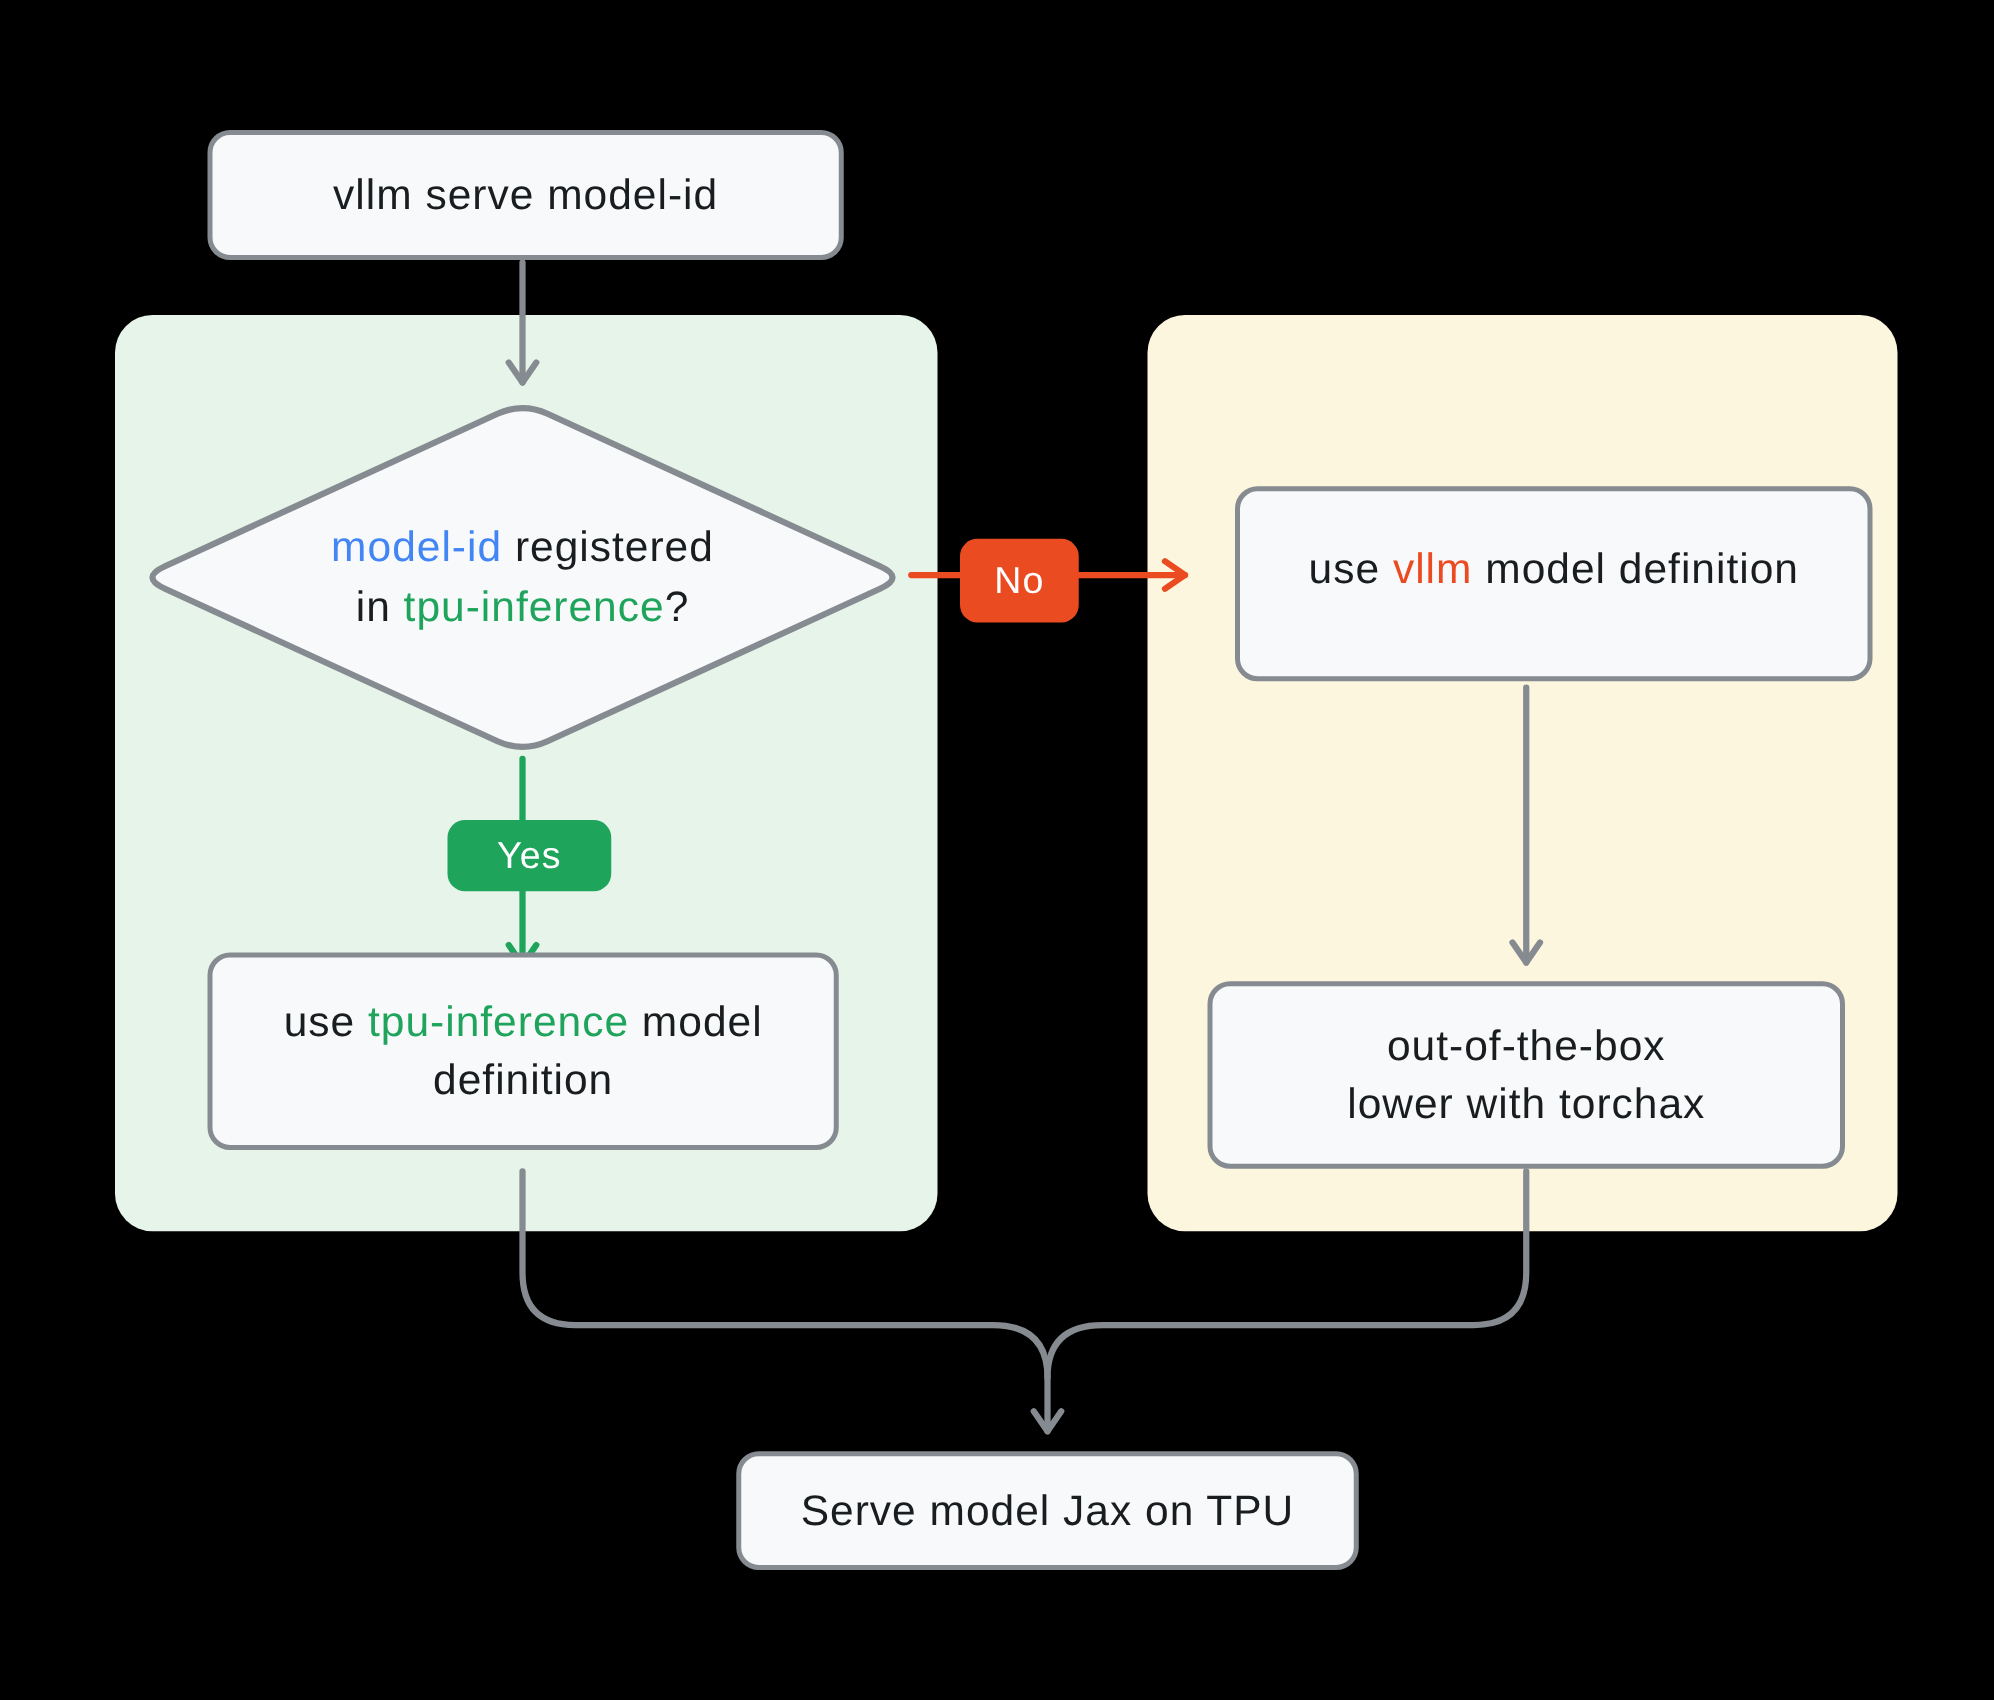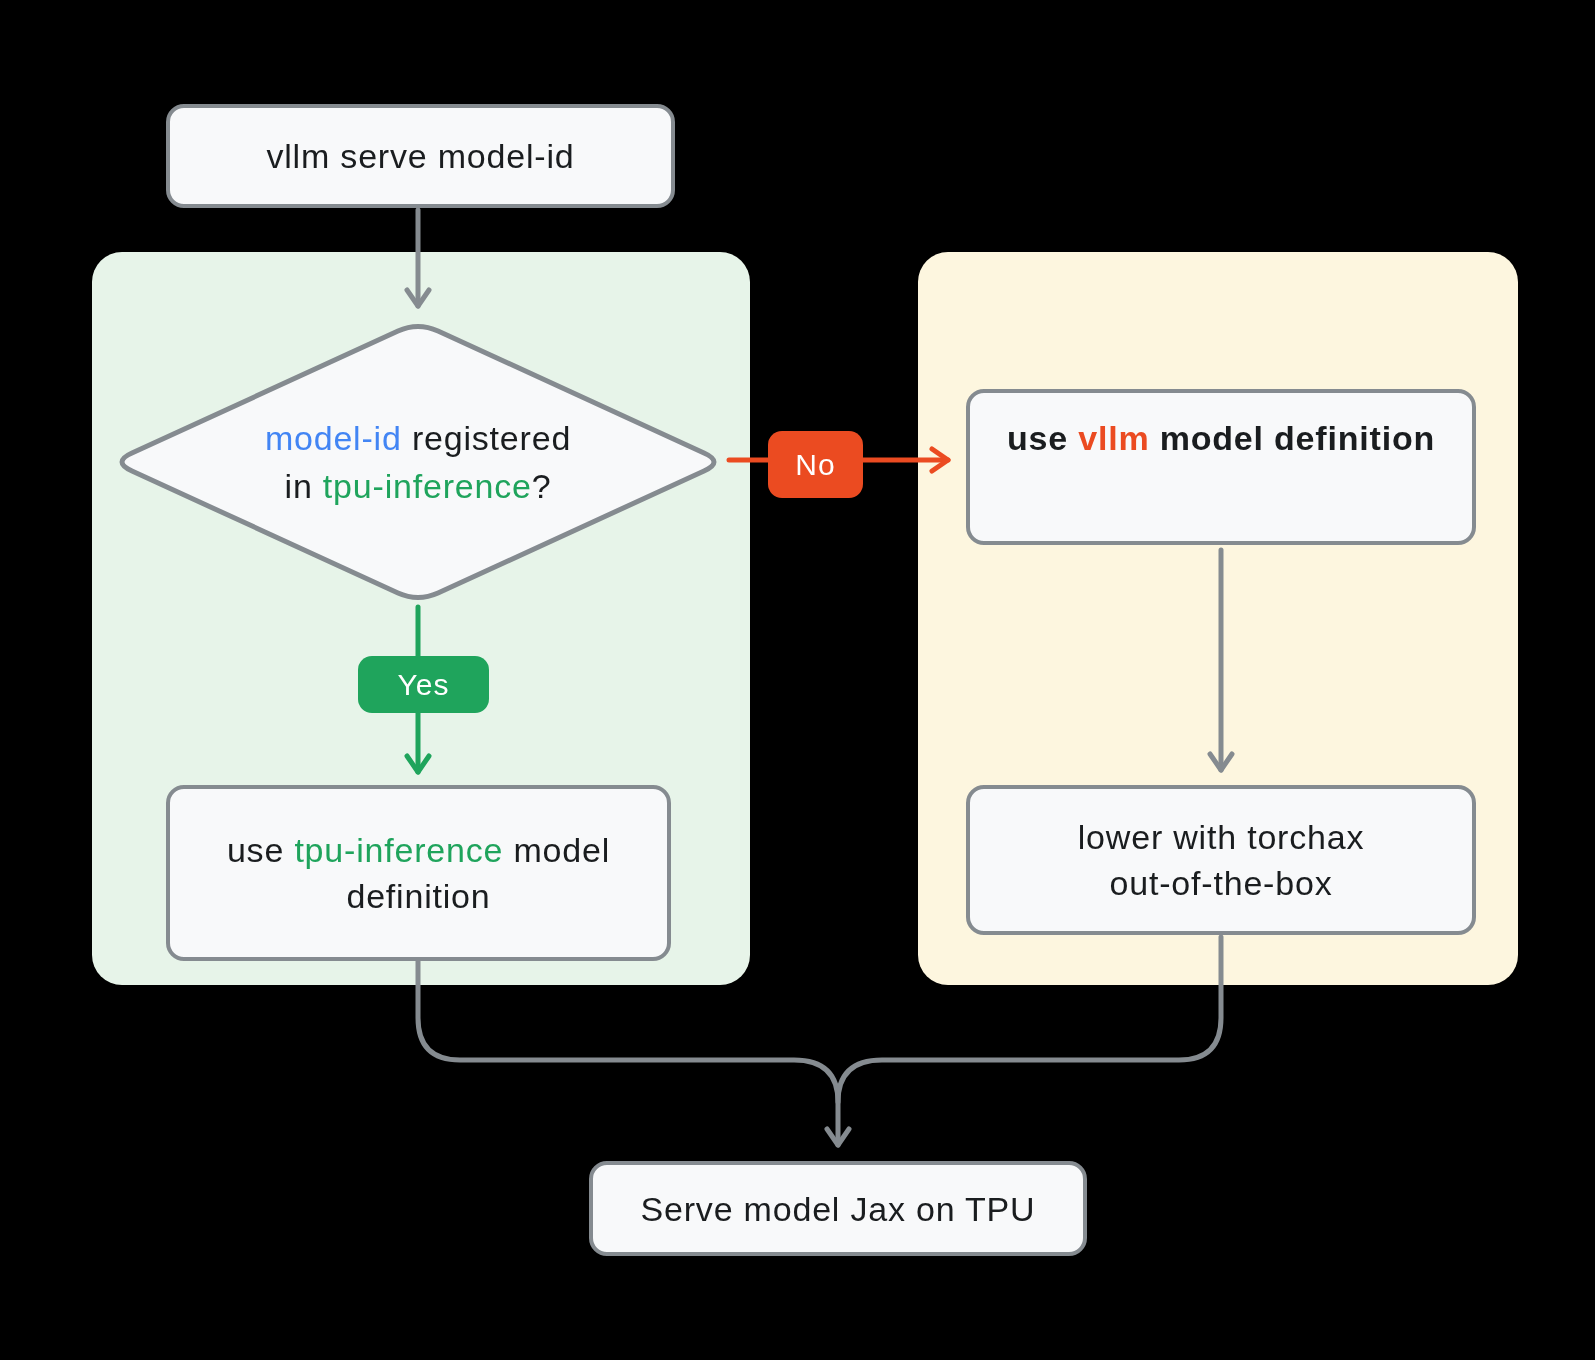--- a/index.html
+++ b/index.html
@@ -42,22 +42,22 @@
   .node{
     position:absolute;
     background:var(--node-fill);
     border:4px solid var(--stroke-gray);
     border-radius:18px;
     display:flex;flex-direction:column;align-items:center;justify-content:center;
     font-size:34px;letter-spacing:0.8px;line-height:46px;
     text-align:center;
   }
   .node-start{left:166px;top:104px;width:509px;height:104px;}
-  .node-tpu{left:166px;top:785px;width:505px;height:176px;}
-  .node-vllm{left:966px;top:389px;width:510px;height:156px;justify-content:flex-start;padding-top:22px;font-weight:bold;}
+  .node-tpu{left:166px;top:762px;width:505px;height:158px;}
+  .node-vllm{left:988px;top:389px;width:510px;height:156px;justify-content:flex-start;padding-top:39px;}
   .node-torchax{left:966px;top:785px;width:510px;height:150px;}
   .node-serve{left:589px;top:1161px;width:498px;height:95px;}
   .diamond-label{
     position:absolute;left:158px;top:414px;width:520px;height:96px;
     display:flex;flex-direction:column;align-items:center;justify-content:center;
     font-size:34px;letter-spacing:0.8px;line-height:48px;text-align:center;
   }
   .badge{
     position:absolute;
     display:flex;align-items:center;justify-content:center;
@@ -126,21 +126,21 @@
   <div class="node node-tpu">
     <div><span>use </span><span class="kw-green">tpu-inference</span><span> model</span></div>
     <div>definition</div>
   </div>
 
   <div class="node node-vllm">
     <div><span>use </span><span class="kw-orange">vllm</span><span> model definition</span></div>
   </div>
 
   <div class="node node-torchax">
+    <div>out-of-the-box</div>
     <div>lower with torchax</div>
-    <div>out-of-the-box</div>
   </div>
 
   <div class="node node-serve">
     <span>Serve model Jax on TPU</span>
   </div>
 
 </div>
 
 </body></html>

